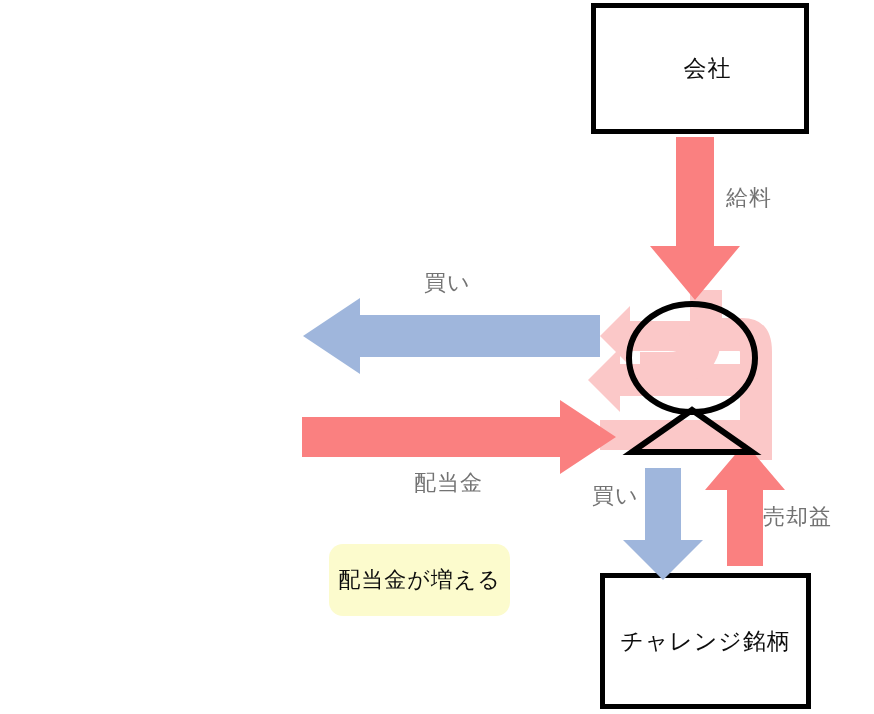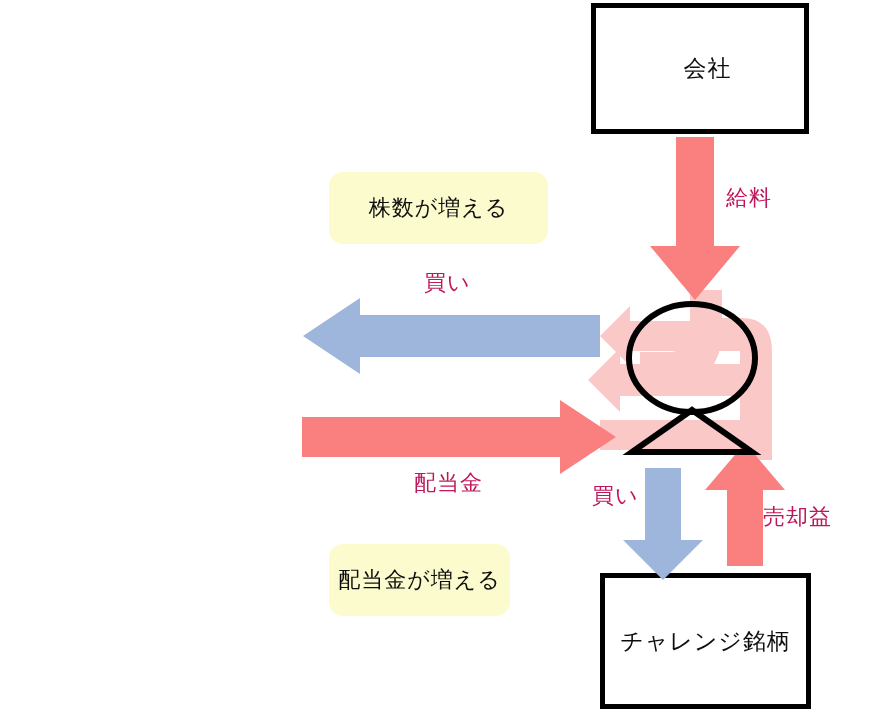--- a/index.html
+++ b/index.html
@@ -44,21 +44,21 @@
   }
   .callout-label {
     font-size: 22px;
     color: #0d0d0d;
     letter-spacing: 1px;
     white-space: nowrap;
   }
   .edge-label {
     position: absolute;
     font-size: 22px;
-    color: #be185d;
+    color: #737373;
     letter-spacing: 1px;
     white-space: nowrap;
   }
   .svg-layer {
     position: absolute;
     left: 0;
     top: 0;
     width: 874px;
     height: 714px;
   }
@@ -106,23 +106,20 @@
 
   <div class="node-box" style="left:591px; top:3px; width:218px; height:131px;padding-left:15px;">
     <span class="node-label">会社</span>
   </div>
 
 
   <div class="node-box" style="left:600px; top:573px; width:211px; height:136px;">
     <span class="node-label">チャレンジ銘柄</span>
   </div>
 
-  <div class="callout" style="left:329px; top:172px; width:219px; height:72px;">
-    <span class="callout-label">株数が増える</span>
-  </div>
 
   <div class="callout" style="left:329px; top:544px; width:181px; height:72px;">
     <span class="callout-label">配当金が増える</span>
   </div>
 
   <div class="edge-label" style="left:726px; top:183px;">給料</div>
 
   <div class="edge-label" style="left:424px; top:268px;">買い</div>
 
   <div class="edge-label" style="left:414px; top:468px;">配当金</div>

